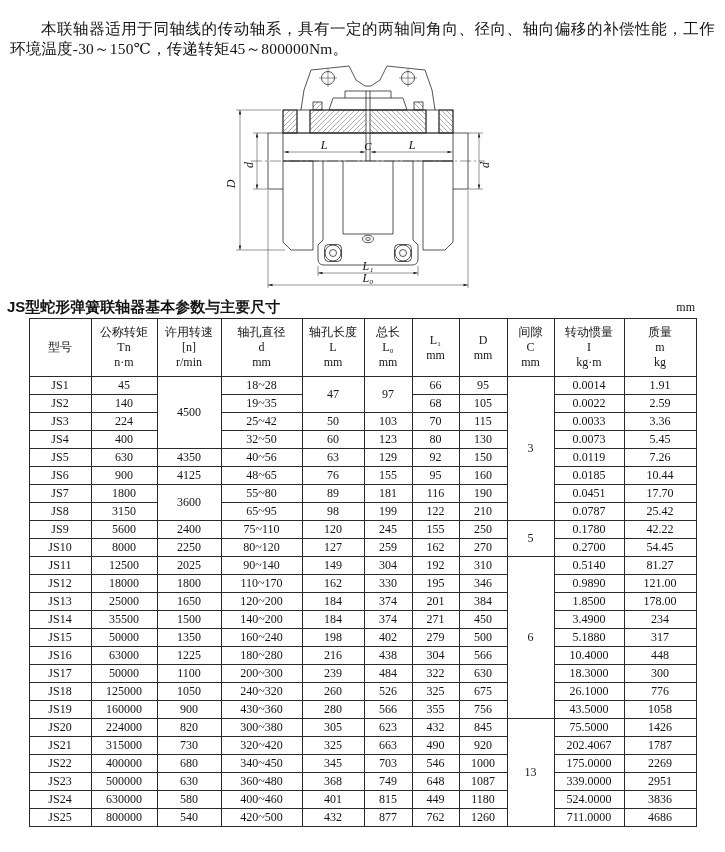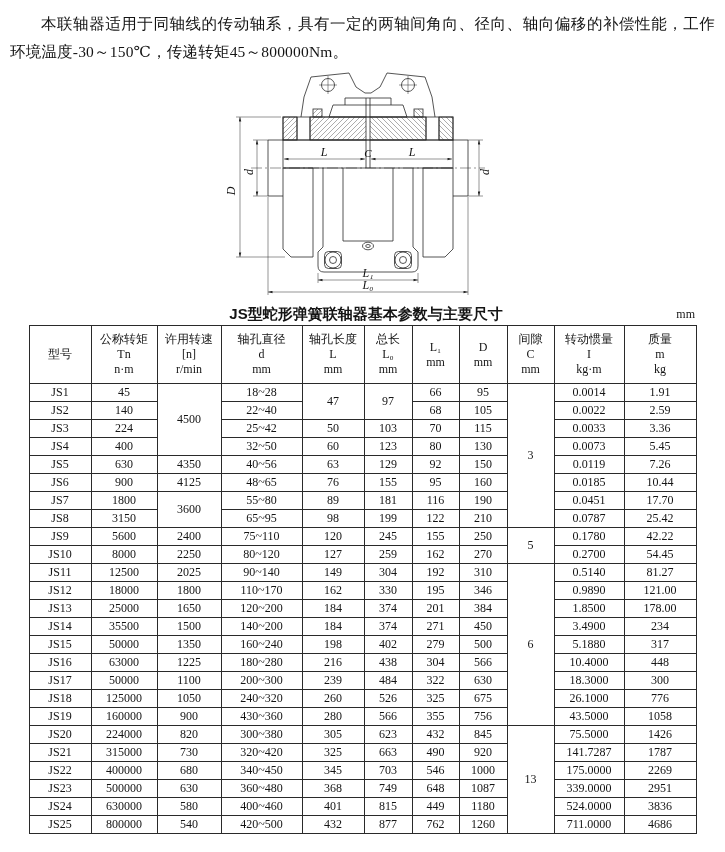--- a/index.html
+++ b/index.html
@@ -5,44 +5,43 @@
   * { box-sizing: border-box; }
   html,body { margin:0; padding:0; }
   body {
     width: 725px; height: 852px;
     background: #ffffff;
     color: #141414;
     font-family: "Liberation Serif", "DejaVu Serif", serif;
     overflow: hidden;
   }
   .intro {
-    margin: 10px 10px 0 10px;
+    margin: 19px 10px 0 10px;
     font-size: 15.5px;
-    line-height: 28px;
+    line-height: 20px;
     text-indent: 2em;
     text-align: justify;
     letter-spacing: 0.2px;
   }
   .drawing-wrap {
     width: 300px;
     margin: 3px auto 0 auto;
     transform: translateX(10px);
   }
   svg text {
     font-family: "Liberation Serif", "DejaVu Serif", serif;
     font-style: italic;
     fill: #141414;
   }
   .title-row {
     position: relative;
     height: 21px;
     margin: 2px 0 1px 0;
   }
   .table-title {
-    text-align: center;
     font-weight: bold;
     font-size: 15px;
     line-height: 21px;
     font-family: "Liberation Sans", "DejaVu Sans", sans-serif;
     padding-left: 7px;
   }
   .unit-label {
     position: absolute;
     right: 30px; bottom: 2px;
     font-size: 12px;
@@ -246,21 +245,21 @@
         <td rowspan="2">97</td>
         <td>66</td>
         <td>95</td>
         <td rowspan="8">3</td>
         <td>0.0014</td>
         <td>1.91</td>
       </tr>
       <tr>
         <td>JS2</td>
         <td>140</td>
-        <td>22~40</td>
+        <td>19~35</td>
         <td>68</td>
         <td>105</td>
         <td>0.0022</td>
         <td>2.59</td>
       </tr>
       <tr>
         <td>JS3</td>
         <td>224</td>
         <td>25~42</td>
         <td>50</td>
@@ -477,21 +476,21 @@
       </tr>
       <tr>
         <td>JS21</td>
         <td>315000</td>
         <td>730</td>
         <td>320~420</td>
         <td>325</td>
         <td>663</td>
         <td>490</td>
         <td>920</td>
-        <td>141.7287</td>
+        <td>202.4067</td>
         <td>1787</td>
       </tr>
       <tr>
         <td>JS22</td>
         <td>400000</td>
         <td>680</td>
         <td>340~450</td>
         <td>345</td>
         <td>703</td>
         <td>546</td>

